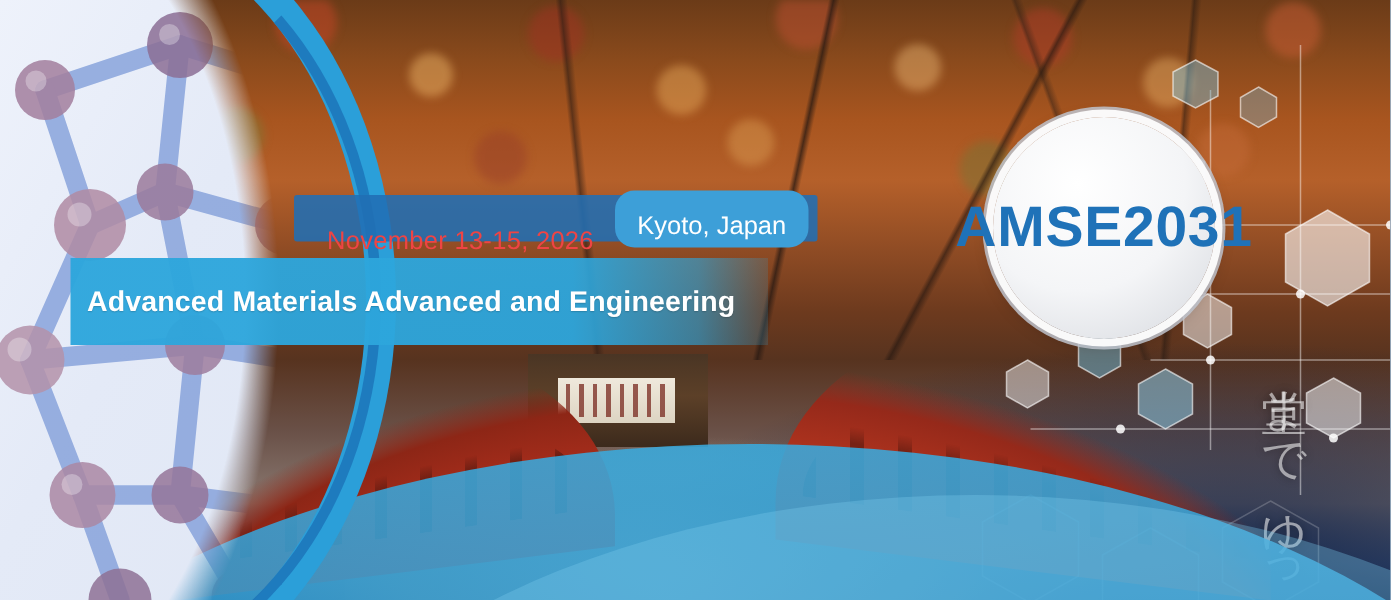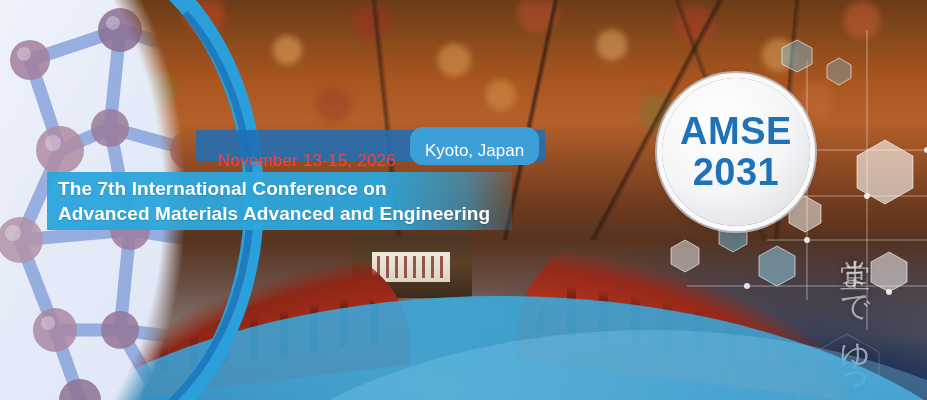--- a/index.html
+++ b/index.html
@@ -270,21 +270,21 @@
     position: absolute;
     left: 662px; top: 78px;
     width: 148px; height: 148px;
     border-radius: 50%;
     background:
       radial-gradient(circle at 38% 30%, #ffffff 0%, #f4f5f7 52%, #e3e5e9 78%, #d2d5db 100%);
     box-shadow: 0 0 0 5px rgba(255,255,255,.92),
                 0 0 0 7px rgba(190,195,205,.85),
                 0 3px 12px rgba(0,0,0,.35);
     display: flex;
-    flex-direction: column;
+    flex-direction: row;
     align-items: center;
     justify-content: center;
   }
   .badge-line-1 {
     color: #1f72b8;
     font-weight: bold;
     font-size: 38px;
     line-height: 40px;
     letter-spacing: .5px;
   }
@@ -403,21 +403,20 @@
 
   <div class="arc"></div>
   <div class="arc-inner"></div>
 
   <div class="date-bar">
     <span class="date-text">November 13-15, 2026</span>
     <span class="city-pill">Kyoto, Japan</span>
   </div>
 
   <div class="title-band">
-    <div class="title-line">The 7th International Conference on</div>
     <div class="title-line">Advanced Materials Advanced and Engineering</div>
   </div>
 
   <div class="badge">
     <div class="badge-line-1">AMSE</div>
     <div class="badge-line-2">2031</div>
   </div>
 
 </div>
 

